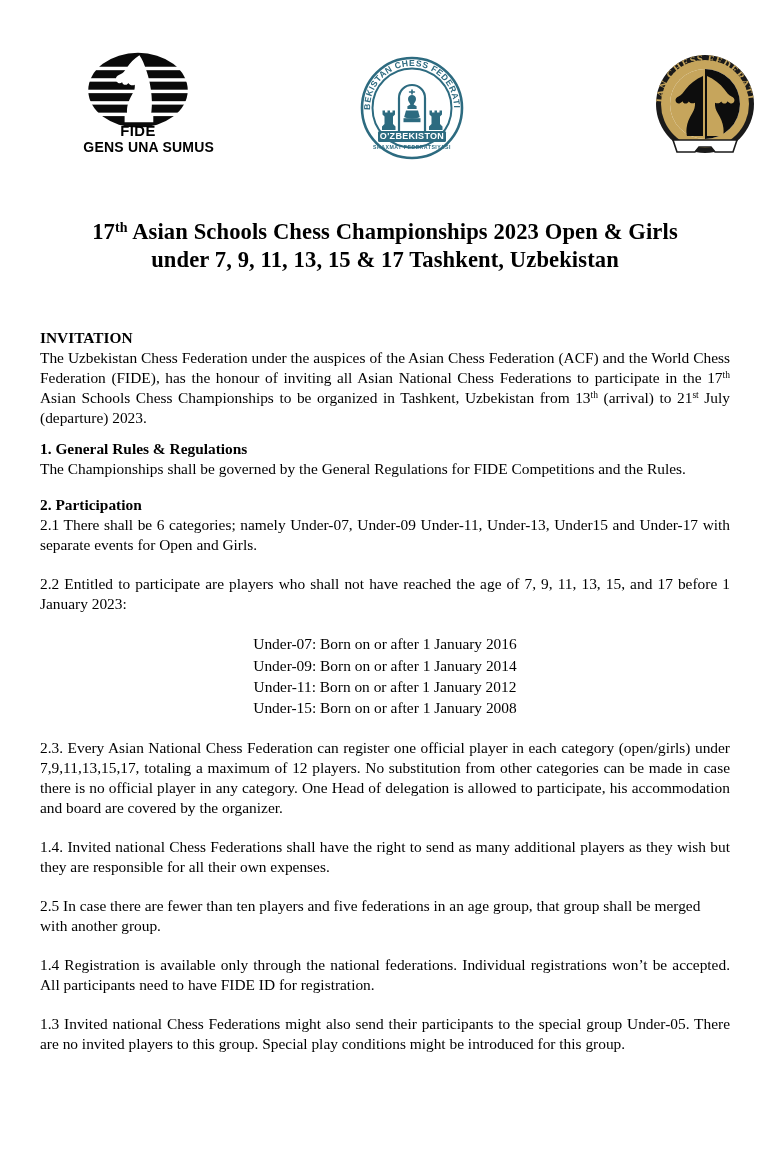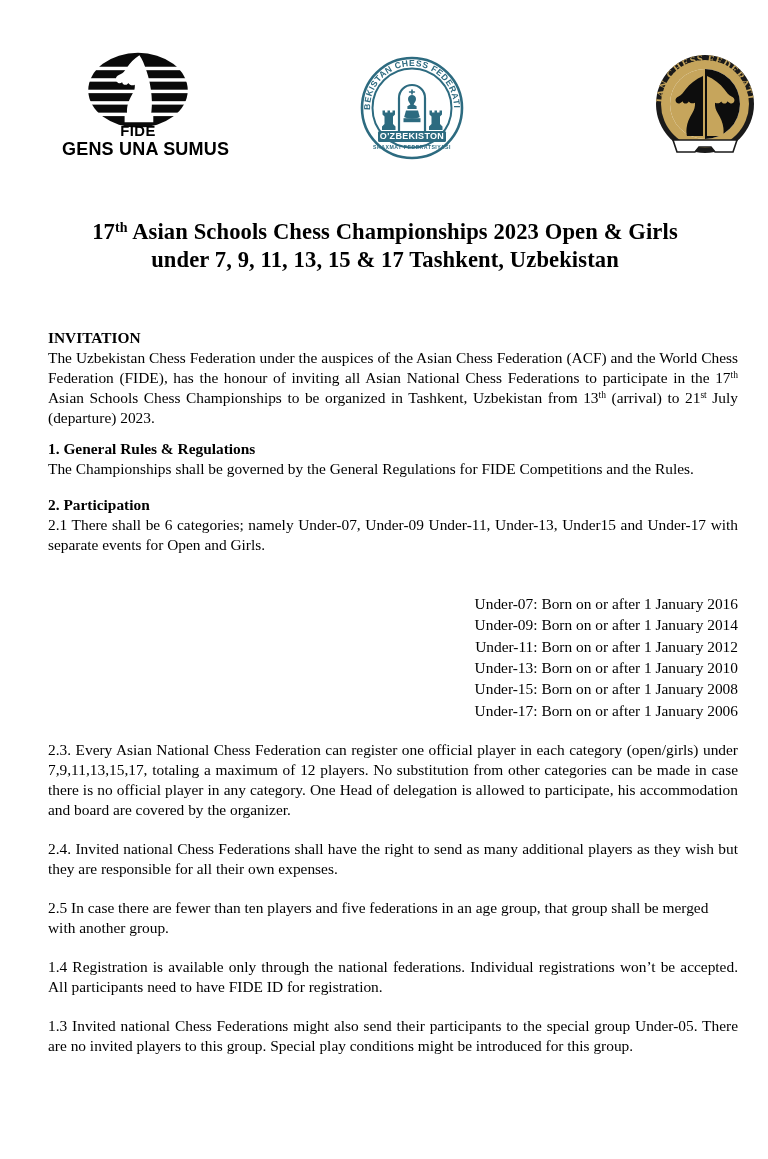--- a/index.html
+++ b/index.html
@@ -42,21 +42,21 @@
   }
   .fide-mark {
     width: 112px;
     height: 88px;
     margin: 0 auto;
     display: block;
   }
   .fide-tagline {
     font-family: "Liberation Sans", "DejaVu Sans", sans-serif;
     font-weight: bold;
-    font-size: 18px;
+    font-size: 14px;
     letter-spacing: 0.2px;
     color: #000;
     margin-top: 1px;
     white-space: nowrap;
   }
 
   
   .uz-logo {
     position: absolute;
     left: 358px;
@@ -92,21 +92,21 @@
   sup {
     font-size: 0.62em;
     vertical-align: 0.52em;
     line-height: 0;
   }
 
   
   .body-area {
     position: absolute;
     top: 328px;
-    left: 48px;
+    left: 40px;
     width: 690px;
     font-size: 15.4px;
     line-height: 1.30;
   }
   .sec-head {
     font-weight: bold;
     font-size: 15.4px;
     line-height: 1.30;
     margin: 0;
   }
@@ -117,21 +117,21 @@
   }
   p.para-left {
     margin: 0;
     text-align: left;
   }
   .gap-sm { height: 11px; }
   .gap-md { height: 16px; }
   .gap-lg { height: 19px; }
   .age-list {
     margin: 0;
-    text-align: right;
+    text-align: center;
     line-height: 1.385;
   }
   .age-list div { white-space: nowrap; }
 </style>
 </head>
 <body>
 
 <div class="page">
 
   <div class="logo-strip">
@@ -258,39 +258,38 @@
     <div class="sec-head">1. General Rules &amp; Regulations</div>
     <p class="para-left">The Championships shall be governed by the General Regulations for FIDE Competitions and the Rules.</p>
 
     <div class="gap-md"></div>
 
     <div class="sec-head">2. Participation</div>
     <p class="para">2.1 There shall be 6 categories; namely Under-07, Under-09 Under-11, Under-13, Under15 and Under-17 with separate events for Open and Girls.</p>
 
     <div class="gap-lg"></div>
 
+    <p class="para">2.2 Entitled to participate are players who shall not have reached the age of 7, 9, 11, 13, 15, and 17 before 1 January 2023:</p>
 
     <div class="gap-lg"></div>
 
     <div class="age-list">
       <div>Under-07: Born on or after 1 January 2016</div>
       <div>Under-09: Born on or after 1 January 2014</div>
       <div>Under-11: Born on or after 1 January 2012</div>
-      <div>Under-13: Born on or after 1 January 2010</div>
       <div>Under-15: Born on or after 1 January 2008</div>
-      <div>Under-17: Born on or after 1 January 2006</div>
     </div>
 
     <div class="gap-lg"></div>
 
     <p class="para">2.3. Every Asian National Chess Federation can register one official player in each category (open/girls) under 7,9,11,13,15,17, totaling a maximum of 12 players. No substitution from other categories can be made in case there is no official player in any category. One Head of delegation is allowed to participate, his accommodation and board are covered by the organizer.</p>
 
     <div class="gap-lg"></div>
 
-    <p class="para">2.4. Invited national Chess Federations shall have the right to send as many additional players as they wish but they are responsible for all their own expenses.</p>
+    <p class="para">1.4. Invited national Chess Federations shall have the right to send as many additional players as they wish but they are responsible for all their own expenses.</p>
 
     <div class="gap-lg"></div>
 
     <p class="para-left">2.5 In case there are fewer than ten players and five federations in an age group, that group shall be merged with another group.</p>
 
     <div class="gap-lg"></div>
 
     <p class="para">1.4 Registration is available only through the national federations. Individual registrations won’t be accepted. All participants need to have FIDE ID for registration.</p>
 
     <div class="gap-lg"></div>

